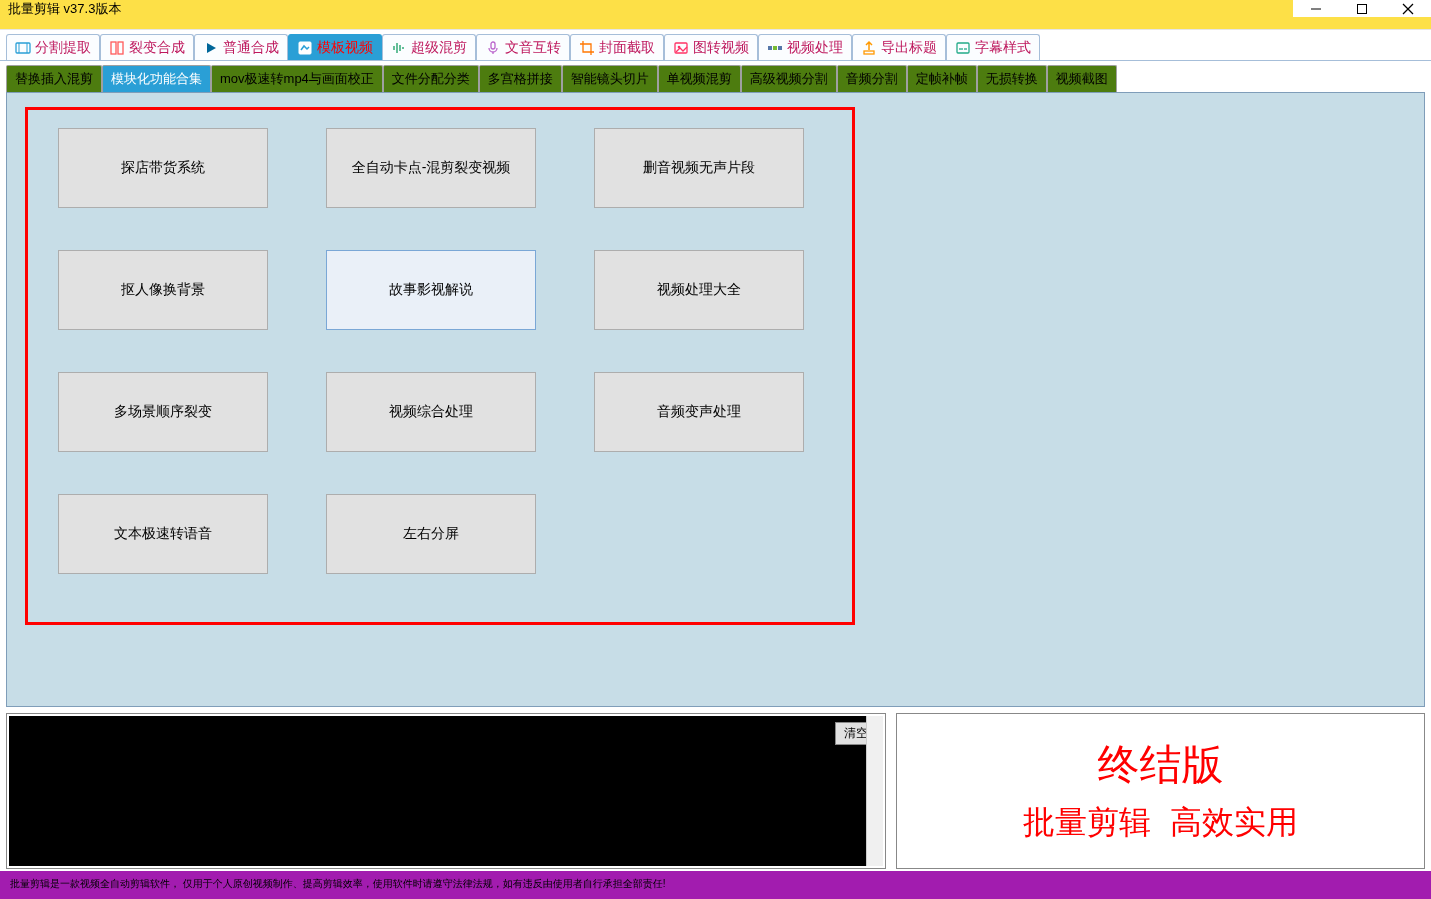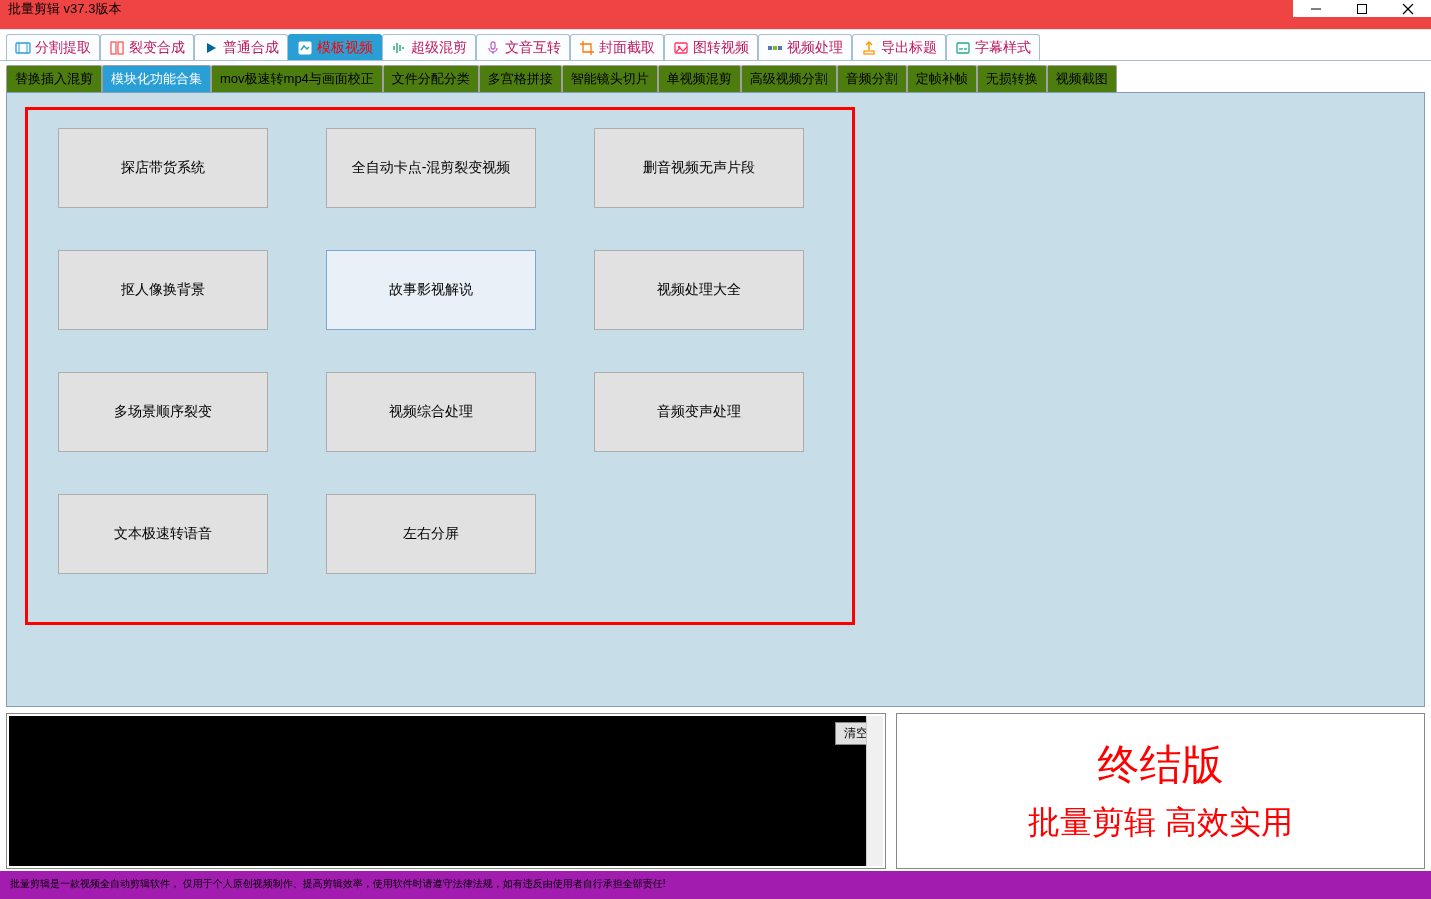--- a/index.html
+++ b/index.html
@@ -8,21 +8,21 @@
       font-size: 13px;
       background: #ffffff;
       width: 1431px;
       height: 899px;
       overflow: hidden;
       display: flex;
       flex-direction: column;
     }
     .titlebar {
       height: 30px;
-      background: #ef4444;
+      background: #fde047;
       display: flex;
       align-items: center;
       justify-content: space-between;
       padding: 0 0 12px 8px;
       border-bottom: 1px solid #e5e5e5;
     }
     .window-controls { display: flex; height: 100%; }
     .wc-btn {
       width: 46px;
       height: 100%;
@@ -127,20 +127,21 @@
     }
     .grid-btn.highlight {
       background: #eaf0f8;
       border: 1px solid #7aa7d6;
     }
     .bottom-panel {
       display: flex;
       gap: 10px;
       padding: 0 6px 2px 6px;
       height: 158px;
+      font-family: Liberation Mono, monospace;
     }
     .log-box {
       flex: 0 0 880px;
       border: 1px solid #888;
       background: #fff;
       position: relative;
       display: flex;
       flex-direction: column;
     }
     .log-inner {

